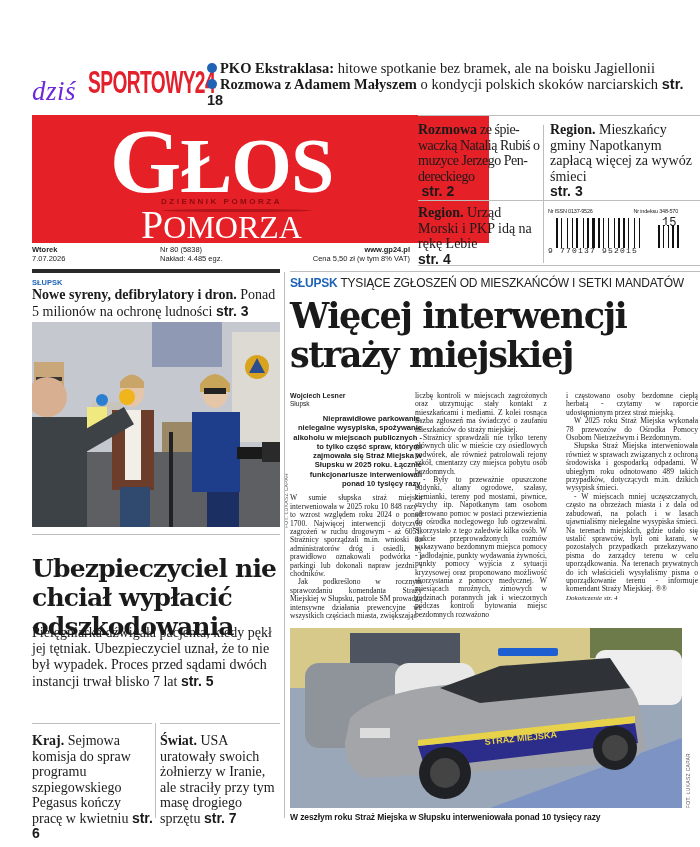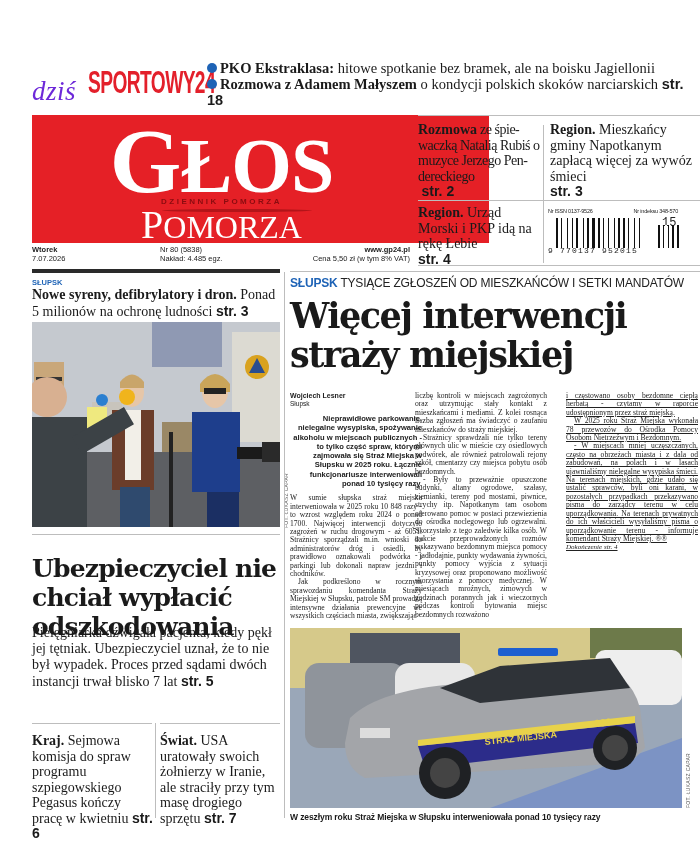--- a/index.html
+++ b/index.html
@@ -235,23 +235,24 @@
   <div class="city">Słupsk</div>
   <div class="lead-bold">Nieprawidłowe parkowanie, nielegalne wysypiska, spożywanie alkoholu w miejscach publicznych - to tylko część spraw, którymi zajmowała się Straż Miejska w Słupsku w 2025 roku. Łącznie funkcjonariusze interweniowali ponad 10 tysięcy razy.</div>
   <p class="noind">W sumie słupska straż miejska interweniowała w 2025 roku 10 848 razy - to wzrost względem roku 2024 o ponad 1700. Najwięcej interwencji dotyczyło zagrożeń w ruchu drogowym - aż 6051. Strażnicy sporządzali m.in. wnioski do administratorów dróg i osiedli, by prawidłowo oznakowali podwórka i parkingi lub dokonali napraw jezdni i chodników.</p>
   <p>Jak podkreślono w rocznym sprawozdaniu komendanta Straży Miejskiej w Słupsku, patrole SM prowadzą intensywne działania prewencyjne we wszystkich częściach miasta, zwiększając</p>
 </div>
 <div class="col" style="left:415px;">
   <p class="noind">liczbę kontroli w miejscach zagrożonych oraz utrzymując stały kontakt z mieszkańcami i mediami. Z kolei rosnąca liczba zgłoszeń ma świadczyć o zaufaniu mieszkańców do straży miejskiej.</p>
   <p>Strażnicy sprawdzali nie tylko tereny głównych ulic w mieście czy osiedlowych podwórek, ale również patrolowali rejony szkół, cmentarzy czy miejsca pobytu osób bezdomnych.</p>
   <p>- Były to przeważnie opuszczone budynki, altany ogrodowe, szałasy, ziemianki, tereny pod mostami, piwnice, strychy itp. Napotkanym tam osobom oferowano pomoc w postaci przewiezienia do ośrodka noclegowego lub ogrzewalni. Skorzystało z tego zaledwie kilka osób. W trakcie przeprowadzonych rozmów wskazywano bezdomnym miejsca pomocy - jadłodajnie, punkty wydawania żywności, punkty pomocy wyjścia z sytuacji kryzysowej oraz proponowano możliwość skorzystania z pomocy medycznej. W miesiącach mroźnych, zimowych w godzinach porannych jak i wieczornych podczas kontroli bytowania miejsc bezdomnych rozważono</p>
 </div>
-<div class="col" style="left:566px; width:132px;text-decoration:underline;">
+<div class="col" style="left:566px; width:132px;">
   <p class="noind">i częstowano osoby bezdomne ciepłą herbatą - czytamy w raporcie udostępnionym przez straż miejską.</p>
   <p>W 2025 roku Straż Miejska wykonała 78 przewozów do Ośrodka Pomocy Osobom Nietrzeźwym i Bezdomnym.</p>
+  <p>Słupska Straż Miejska interweniowała również w sprawach związanych z ochroną środowiska i gospodarką odpadami. W ubiegłym roku odnotowano 489 takich przypadków, dotyczących m.in. dzikich wysypisk śmieci.</p>
   <p>- W miejscach mniej uczęszczanych, często na obrzeżach miasta i z dala od zabudowań, na polach i w lasach ujawnialiśmy nielegalne wysypiska śmieci. Na terenach miejskich, gdzie udało się ustalić sprawców, byli oni karani, w pozostałych przypadkach przekazywano pisma do zarządcy terenu w celu uporządkowania. Na terenach prywatnych do ich właścicieli wysyłaliśmy pisma o uporządkowanie terenu - informuje komendant Straży Miejskiej. ®®</p>
   <p class="noind cont">Dokończenie str. 4</p>
 </div>
 
 <div class="photo2">
   <svg width="392" height="180" viewBox="0 0 392 180">
     <rect x="0" y="0" width="392" height="180" fill="#b9b59a"></rect>
     <rect x="0" y="0" width="392" height="60" fill="#d6c98a"></rect>
     <rect x="60" y="5" width="110" height="55" fill="#4f5560"></rect>
     <rect x="300" y="0" width="92" height="30" fill="#6d7a4a"></rect>

